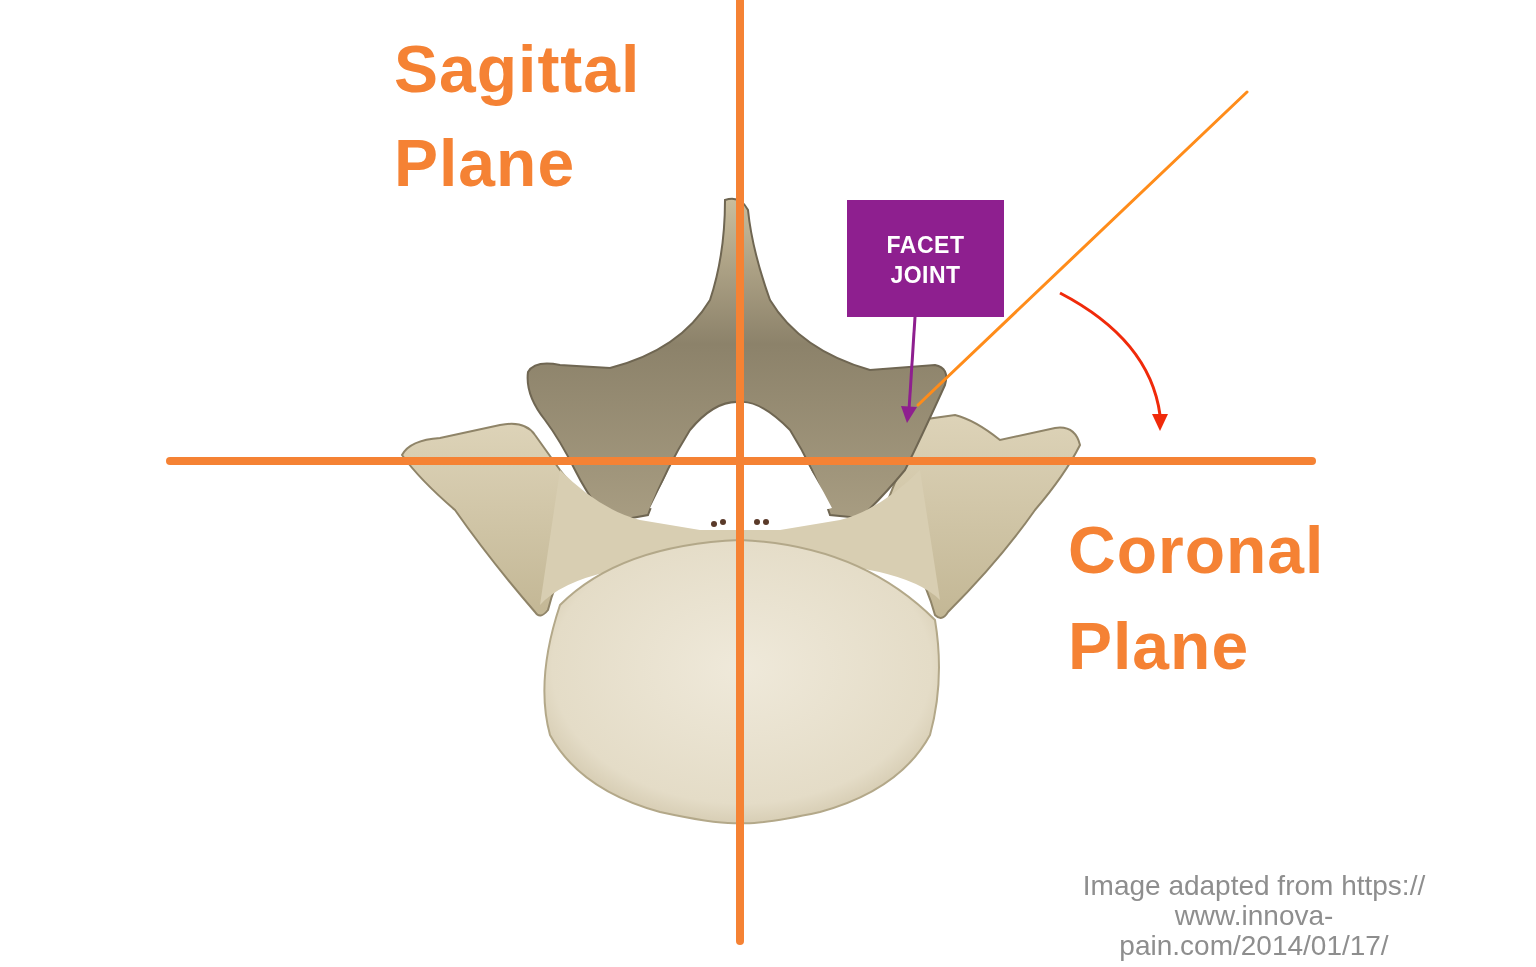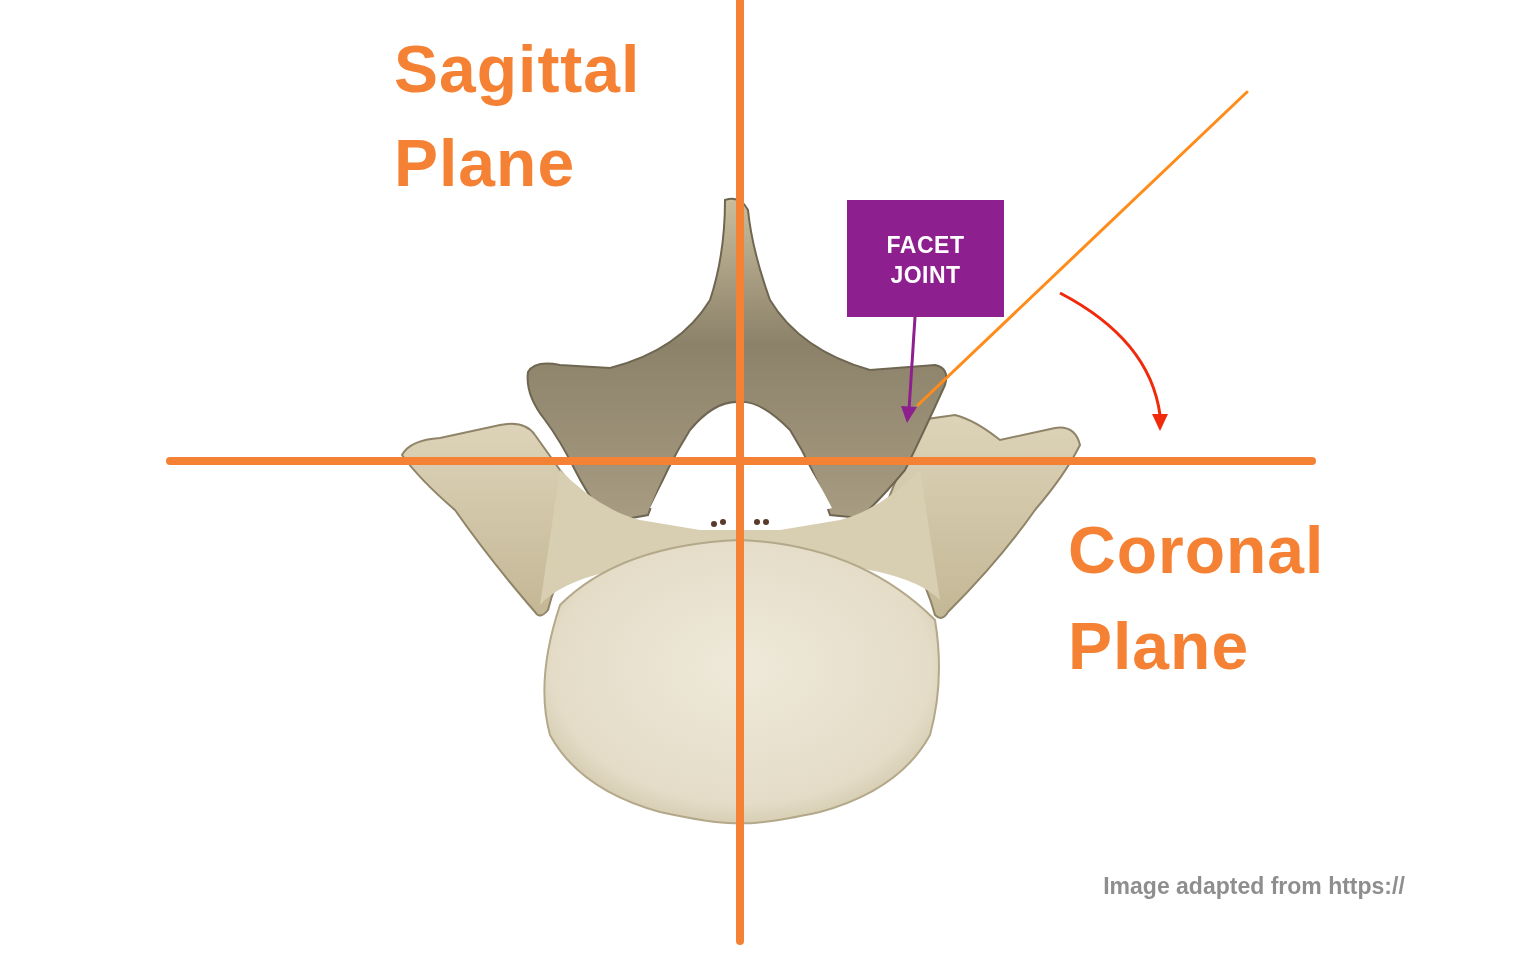--- a/index.html
+++ b/index.html
@@ -12,21 +12,21 @@
   .plane-label span { display: block; }
   #sagittal-label { left: 380px; top: 22px; }
   #sagittal-label span + span { margin-top: 28px; }
   #coronal-label { left: 1054px; top: 503px; }
   #coronal-label span + span { margin-top: 30px; }
   #facet-box { position: absolute; left: 847px; top: 200px; width: 157px; height: 117px;
                background: #8e1f8f; color: #ffffff; display: flex; flex-direction: column;
                align-items: center; padding-top: 30px; box-sizing: border-box;
                font-weight: 700; font-size: 23px; line-height: 30px; letter-spacing: 0.5px; }
   #credit { position: absolute; left: 1040px; top: 871px; width: 428px; text-align: center;
-            color: #8e8e8e; font-weight: 700; font-size: 23px; line-height: 30px; }
+            color: #8e8e8e; font-weight: 400; font-size: 28px; line-height: 30px; }
   #credit span { display: block; }
 </style>
 </head>
 <body>
 
 <svg id="stage" width="1536" height="967" viewBox="0 0 1536 967" xmlns="http://www.w3.org/2000/svg">
   <defs>
     <linearGradient id="archGrad" x1="0" y1="0" x2="0" y2="1">
       <stop offset="0" stop-color="#c9bd9d"></stop>
       <stop offset="0.45" stop-color="#8c826a"></stop>
@@ -91,13 +91,14 @@
   <span>Plane</span>
 </div>
 
 <div id="facet-box">
   <span>FACET</span>
   <span>JOINT</span>
 </div>
 
 <div id="credit">
   <span>Image adapted from https://</span>
+  <span>www.innova-pain.com/2014/01/17/</span>
 </div>
 
 </body></html>

